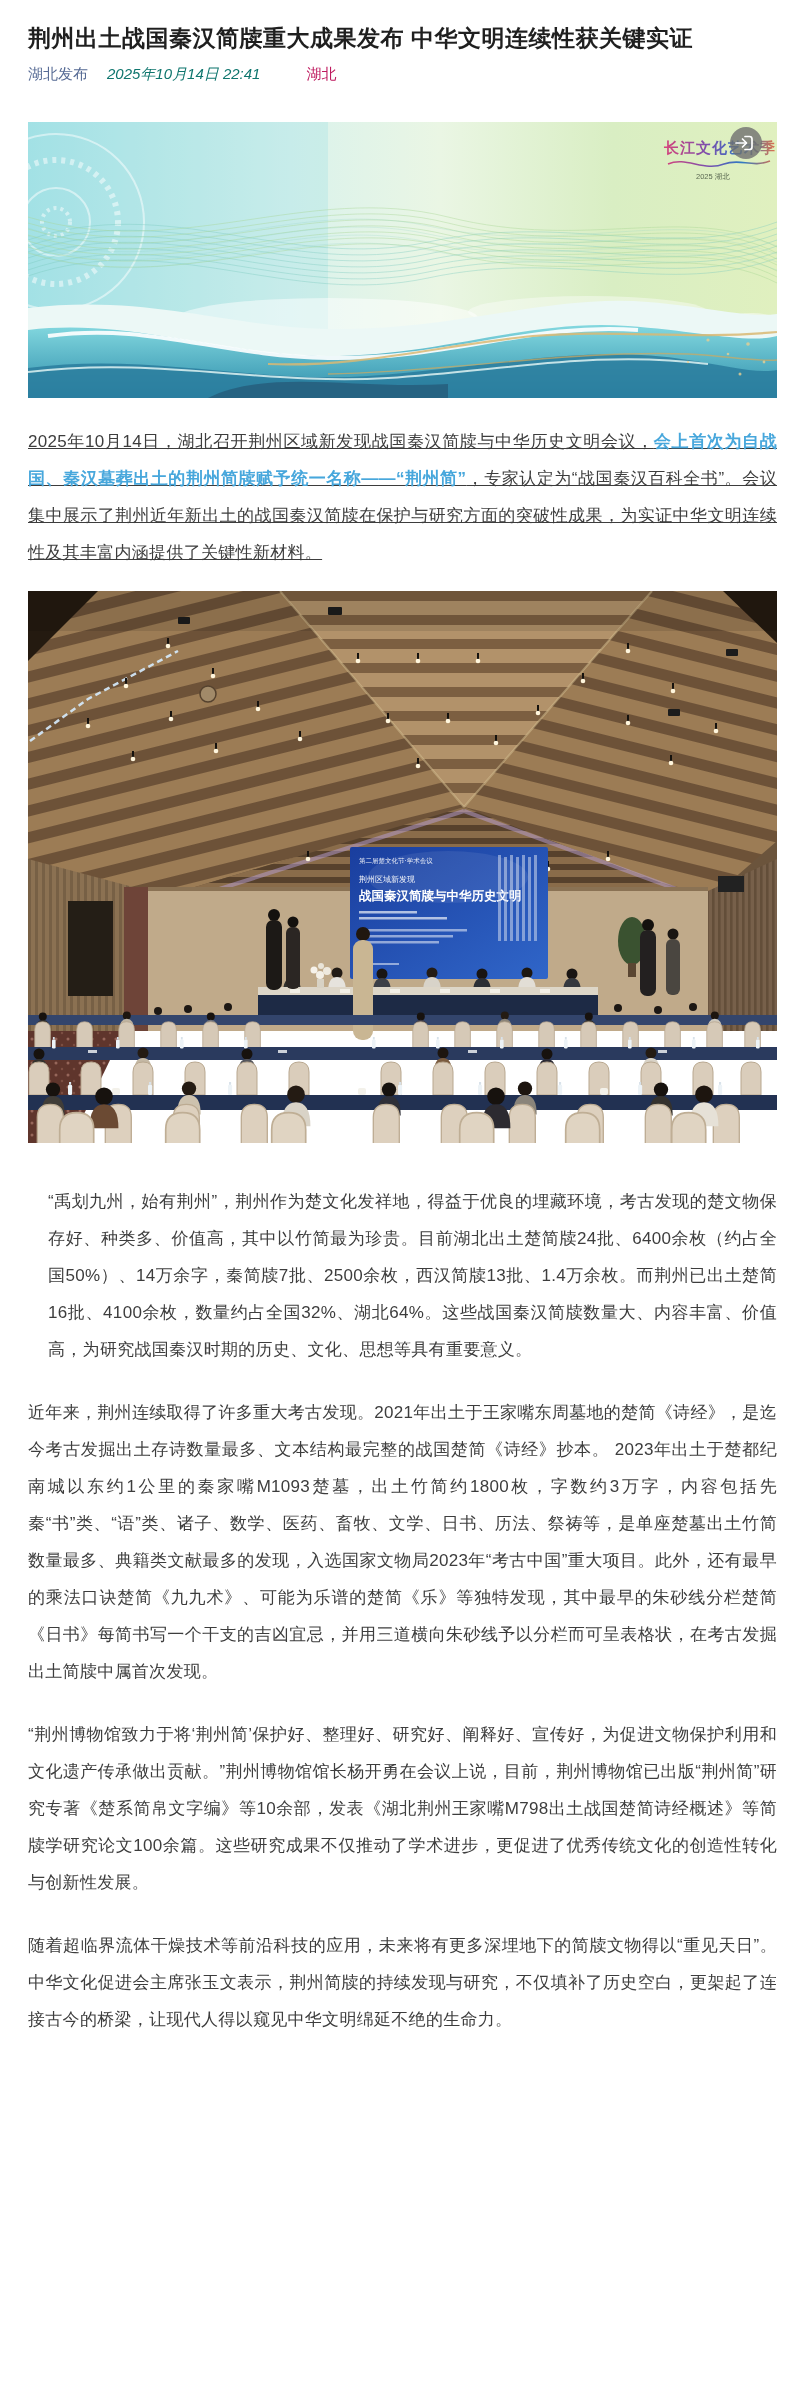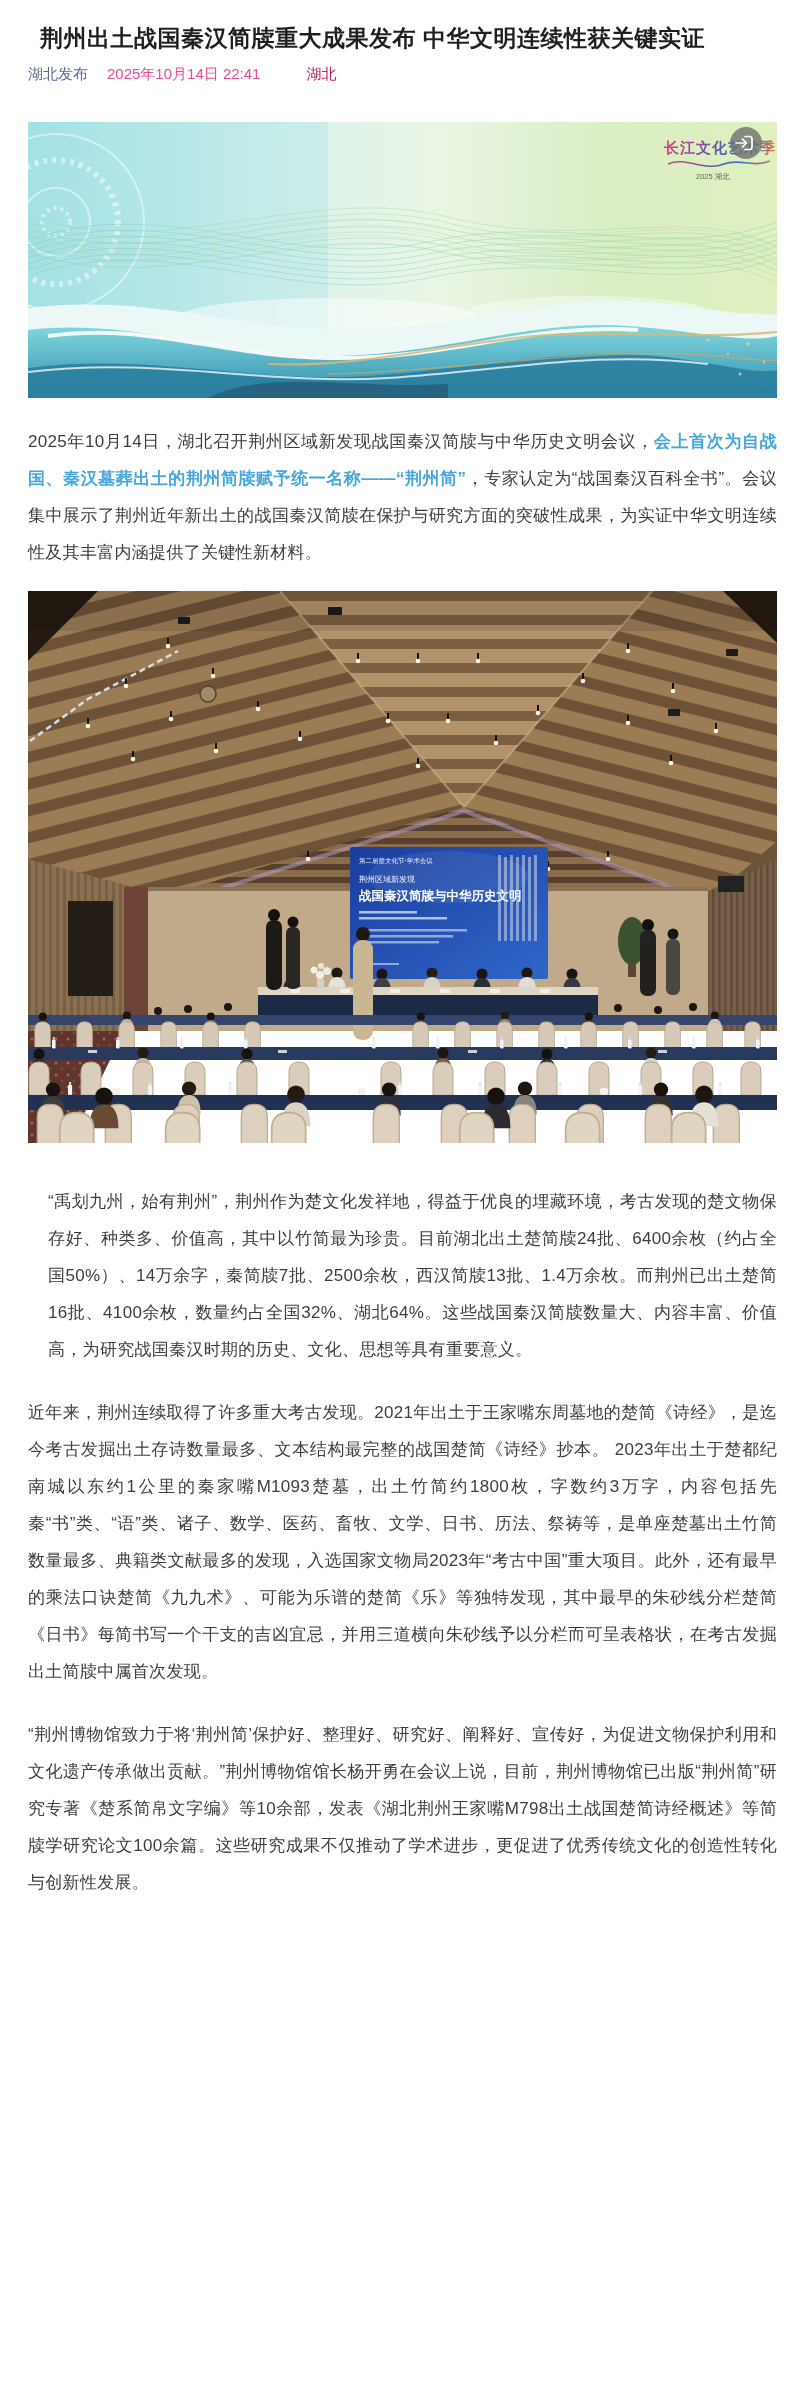--- a/index.html
+++ b/index.html
@@ -1,35 +1,35 @@
 <!DOCTYPE html>
 <html><head>
 <meta charset="utf-8">
 <style>
   html,body{margin:0;padding:0;background:#ffffff;}
   body{font-family:"Liberation Sans","DejaVu Sans",sans-serif;color:#3d3d3d;}
   .page{width:805px;margin:0 auto;background:#fff;}
   .content{padding:0 28px 6px;}
   h1.title{
     font-size:23px;line-height:1.45;color:#1f1f1f;font-weight:700;
-    margin:22px 12px 0;letter-spacing:.5px;
+    margin:22px 0 0;letter-spacing:.5px;
   }
   .meta{margin-top:10px;font-size:15px;display:flex;align-items:center;gap:19px;}
   .meta .source{color:#576b95;cursor:pointer;}
-  .meta .date{color:#ec4899;}
+  .meta .date{color:#0f766e;font-style:italic;}
   .meta .region{color:#be185d;margin-left:27px;}
   figure{margin:0;}
   .banner{margin-top:38px;height:276px;position:relative;overflow:hidden;cursor:pointer;}
   .photo{margin-top:20px;height:552px;overflow:hidden;cursor:pointer;}
   .caption{margin-top:14px;font-size:15px;color:#919191;}
   p.body{
     font-size:17px;line-height:37px;color:#3d3d3d;text-align:justify;
     margin:26px 0 0;letter-spacing:.3px;
   }
-  p.body.first{margin-top:25px;}
+  p.body.first{margin-top:25px;text-decoration:underline;}
   p.body.after-caption{margin-top:40px;margin-left:20px;}
   .hl{color:#47a7dc;font-weight:700;}
   svg{display:block;}
 </style>
 </head>
 <body>
 
 <div class="page">
   <div class="content">
 
@@ -568,15 +568,16 @@
         </g>
 
         <rect width="749" height="40" fill="#000000" opacity="0.10"></rect>
       </svg>
     </figure>
 
 
     <p class="body after-caption">“禹划九州，始有荆州”，荆州作为楚文化发祥地，得益于优良的埋藏环境，考古发现的楚文物保存好、种类多、价值高，其中以竹简最为珍贵。目前湖北出土楚简牍24批、6400余枚（约占全国50%）、14万余字，秦简牍7批、2500余枚，西汉简牍13批、1.4万余枚。而荆州已出土楚简16批、4100余枚，数量约占全国32%、湖北64%。这些战国秦汉简牍数量大、内容丰富、价值高，为研究战国秦汉时期的历史、文化、思想等具有重要意义。</p>
     <p class="body">近年来，荆州连续取得了许多重大考古发现。2021年出土于王家嘴东周墓地的楚简《诗经》，是迄今考古发掘出土存诗数量最多、文本结构最完整的战国楚简《诗经》抄本。 2023年出土于楚都纪南城以东约1公里的秦家嘴M1093楚墓，出土竹简约1800枚，字数约3万字，内容包括先秦“书”类、“语”类、诸子、数学、医药、畜牧、文学、日书、历法、祭祷等，是单座楚墓出土竹简数量最多、典籍类文献最多的发现，入选国家文物局2023年“考古中国”重大项目。此外，还有最早的乘法口诀楚简《九九术》、可能为乐谱的楚简《乐》等独特发现，其中最早的朱砂线分栏楚简《日书》每简书写一个干支的吉凶宜忌，并用三道横向朱砂线予以分栏而可呈表格状，在考古发掘出土简牍中属首次发现。</p>
     <p class="body">“荆州博物馆致力于将‘荆州简’保护好、整理好、研究好、阐释好、宣传好，为促进文物保护利用和文化遗产传承做出贡献。”荆州博物馆馆长杨开勇在会议上说，目前，荆州博物馆已出版“荆州简”研究专著《楚系简帛文字编》等10余部，发表《湖北荆州王家嘴M798出土战国楚简诗经概述》等简牍学研究论文100余篇。这些研究成果不仅推动了学术进步，更促进了优秀传统文化的创造性转化与创新性发展。</p>
+    <p class="body">随着超临界流体干燥技术等前沿科技的应用，未来将有更多深埋地下的简牍文物得以“重见天日”。中华文化促进会主席张玉文表示，荆州简牍的持续发现与研究，不仅填补了历史空白，更架起了连接古今的桥梁，让现代人得以窥见中华文明绵延不绝的生命力。</p>
 
   </div>
 </div>
 
 </body></html>

